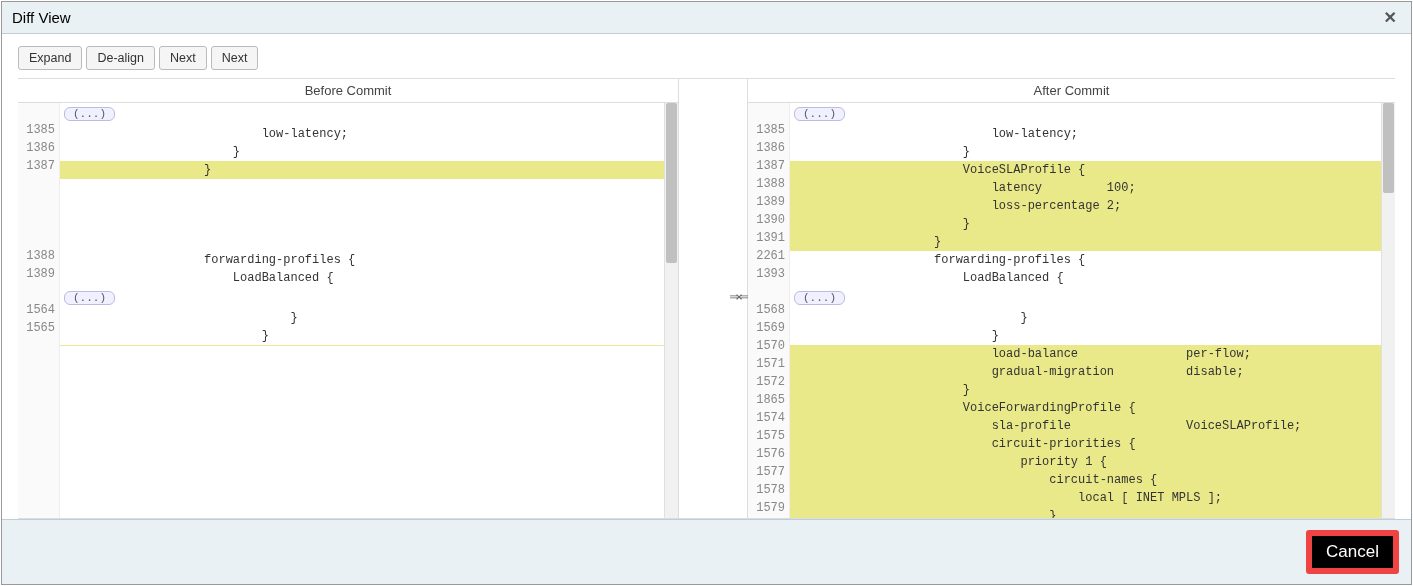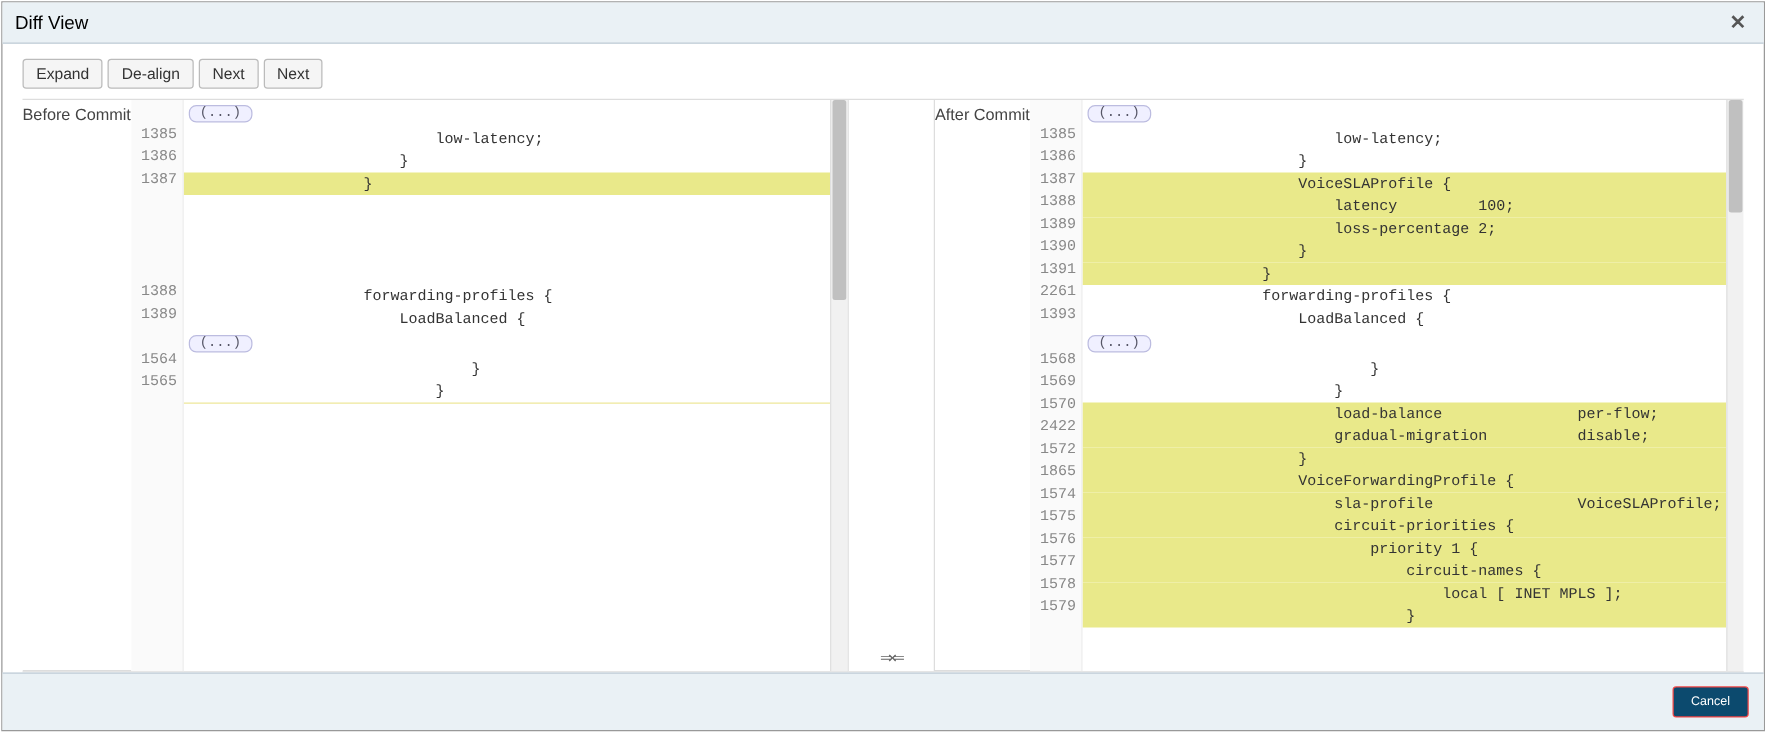--- a/index.html
+++ b/index.html
@@ -4,39 +4,39 @@
 <style>
   * { box-sizing: border-box; margin: 0; padding: 0; }
   html, body { width: 1413px; height: 586px; font-family: Arial, sans-serif; font-size: 13px; background: #fff; color: #333; overflow: hidden; }
   .dialog { width: 1411px; height: 584px; margin: 1px; border: 1px solid #999; background: #fff; display: flex; flex-direction: column; }
   .titlebar { background: #eaf1f5; border-bottom: 1px solid #c0ccd6; padding: 6px 10px; display: flex; justify-content: space-between; align-items: center; }
   .titlebar .title { color: #000000; font-size: 15px; }
   .titlebar .close { color: #555; font-size: 16px; font-weight: bold; cursor: pointer; padding: 0 4px; }
   .toolbar { padding: 12px 16px 8px 16px; display: flex; gap: 4px; }
   .btn { background: #f5f5f5; border: 1px solid #bbb; border-radius: 3px; padding: 4px 10px; font-size: 12.5px; color: #333; cursor: pointer; }
   .diff-area { flex: 1; display: flex; border-top: 1px solid #ddd; border-bottom: 1px solid #ddd; margin: 0 16px; overflow: hidden; }
-  .pane { display: flex; flex-direction: row; }
+  .pane { display: flex; flex-direction: column; }
   .pane.left { width: 660px; }
   .pane.center { width: 70px; border-left: 1px solid #ddd; border-right: 1px solid #ddd; position: relative; display:flex; align-items:flex-end; justify-content:center; padding-bottom:4px;}
   .pane.right { flex: 1; justify-content: space-between; }
   .pane-header { text-align: center; padding: 4px 0; font-size: 13px; color: #444; border-bottom: 1px solid #ddd; }
   .pane-body { flex: 1; display: flex; overflow: hidden; position: relative; }
   .gutter { width: 42px; background: #fafafa; border-right: 1px solid #eee; font-family: "Courier New", monospace; font-size: 12px; color: #888; text-align: right; padding-right: 4px; }
   .code { flex: 1; font-family: "Courier New", monospace; font-size: 12px; color: #333; white-space: pre; overflow: hidden; }
   .line { height: 18px; line-height: 18px; }
   .gline { height: 18px; line-height: 18px; }
   .hl { background: #e9e98a; }
   .fold-row { height: 22px; display: flex; align-items: center; }
   .fold-pill { border: 1px solid #bcbce0; background: #f0f0ff; color: #556; border-radius: 6px; font-family: "Courier New", monospace; font-size: 11px; padding: 0 8px; margin-left: 4px; cursor: pointer; }
   .scrollbar { width: 14px; background: #f1f1f1; border-left: 1px solid #e0e0e0; position: relative; }
   .thumb { position: absolute; left: 1px; right: 1px; background: #c0c0c0; border-radius: 2px; }
   .center-arrows { color: #666; font-size: 13px; letter-spacing: -2px; font-family: sans-serif; }
   .thin-sep-left { border-bottom: 1px solid #eee79a; height:0; }
   .footer { background: #eaf1f5; border-top: 1px solid #c0ccd6; padding: 10px 12px; display: flex; justify-content: flex-end; }
-  .btn-dark { background: #0c4a6e; color: #fff; border: 1px solid #ef4444; border-radius: 3px; padding: 6px 14px; font-size: 10px; cursor: pointer; }
+  .btn-dark { background: #000000; color: #fff; border: 6px solid #ef4444; border-radius: 3px; padding: 6px 14px; font-size: 17px; cursor: pointer; }
 </style>
 </head>
 <body>
 
 <div class="dialog">
   <div class="titlebar">
     <span class="title">Diff View</span>
     <span class="close">✕</span>
   </div>
 
@@ -90,21 +90,21 @@
             <div class="gline">1388</div>
             <div class="gline">1389</div>
             <div class="gline">1390</div>
             <div class="gline">1391</div>
             <div class="gline">2261</div>
             <div class="gline">1393</div>
             <div class="gline"></div>
             <div class="gline">1568</div>
             <div class="gline">1569</div>
             <div class="gline">1570</div>
-            <div class="gline">2422</div>
+            <div class="gline">1571</div>
             <div class="gline">1572</div>
             <div class="gline">1865</div>
             <div class="gline">1574</div>
             <div class="gline">1575</div>
             <div class="gline">1576</div>
             <div class="gline">1577</div>
             <div class="gline">1578</div>
             <div class="gline">1579</div>
           </div>
         <div class="code" id="right-code"><div class="fold-row"><span class="fold-pill">(...)</span></div><div class="line">                            low-latency;</div><div class="line">                        }</div><div class="line hl">                        VoiceSLAProfile {</div><div class="line hl">                            latency         100;</div><div class="line hl">                            loss-percentage 2;</div><div class="line hl">                        }</div><div class="line hl">                    }</div><div class="line">                    forwarding-profiles {</div><div class="line">                        LoadBalanced {</div><div class="fold-row"><span class="fold-pill">(...)</span></div><div class="line">                                }</div><div class="line">                            }</div><div class="line hl">                            load-balance               per-flow;</div><div class="line hl">                            gradual-migration          disable;</div><div class="line hl">                        }</div><div class="line hl">                        VoiceForwardingProfile {</div><div class="line hl">                            sla-profile                VoiceSLAProfile;</div><div class="line hl">                            circuit-priorities {</div><div class="line hl">                                priority 1 {</div><div class="line hl">                                    circuit-names {</div><div class="line hl">                                        local [ INET MPLS ];</div><div class="line hl">                                    }</div></div>

